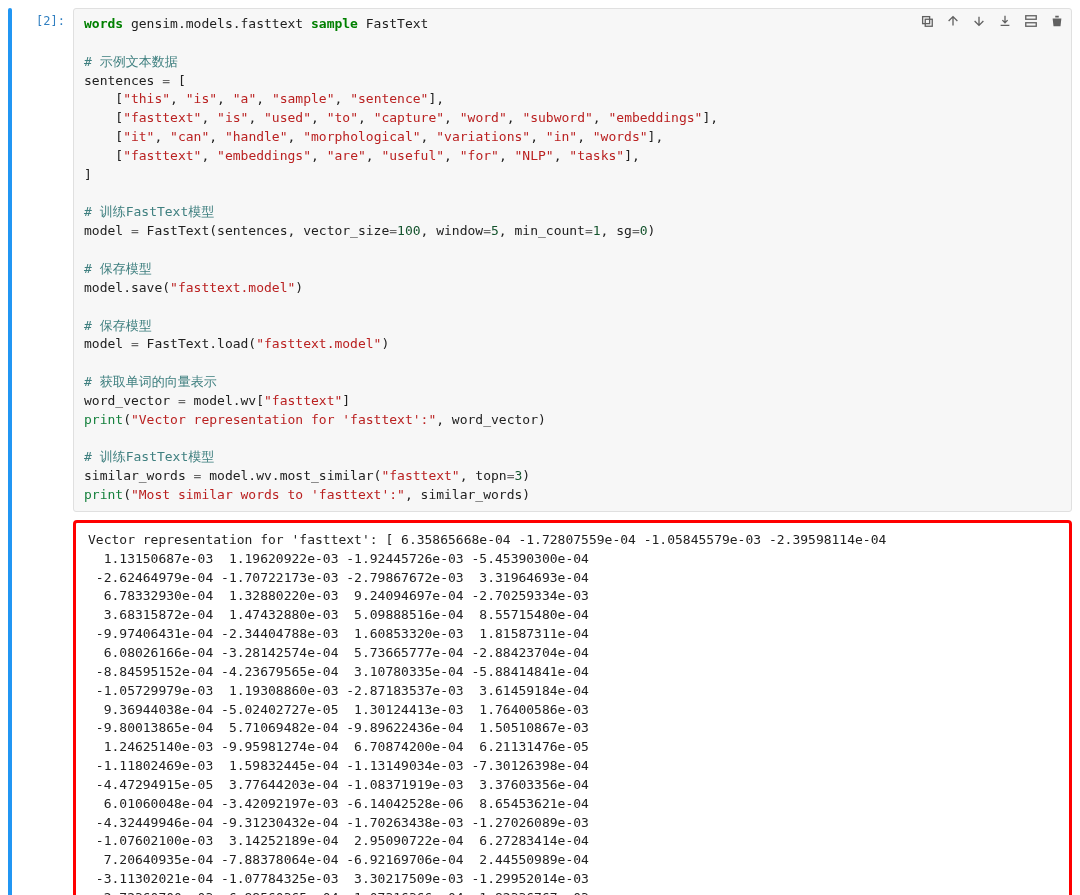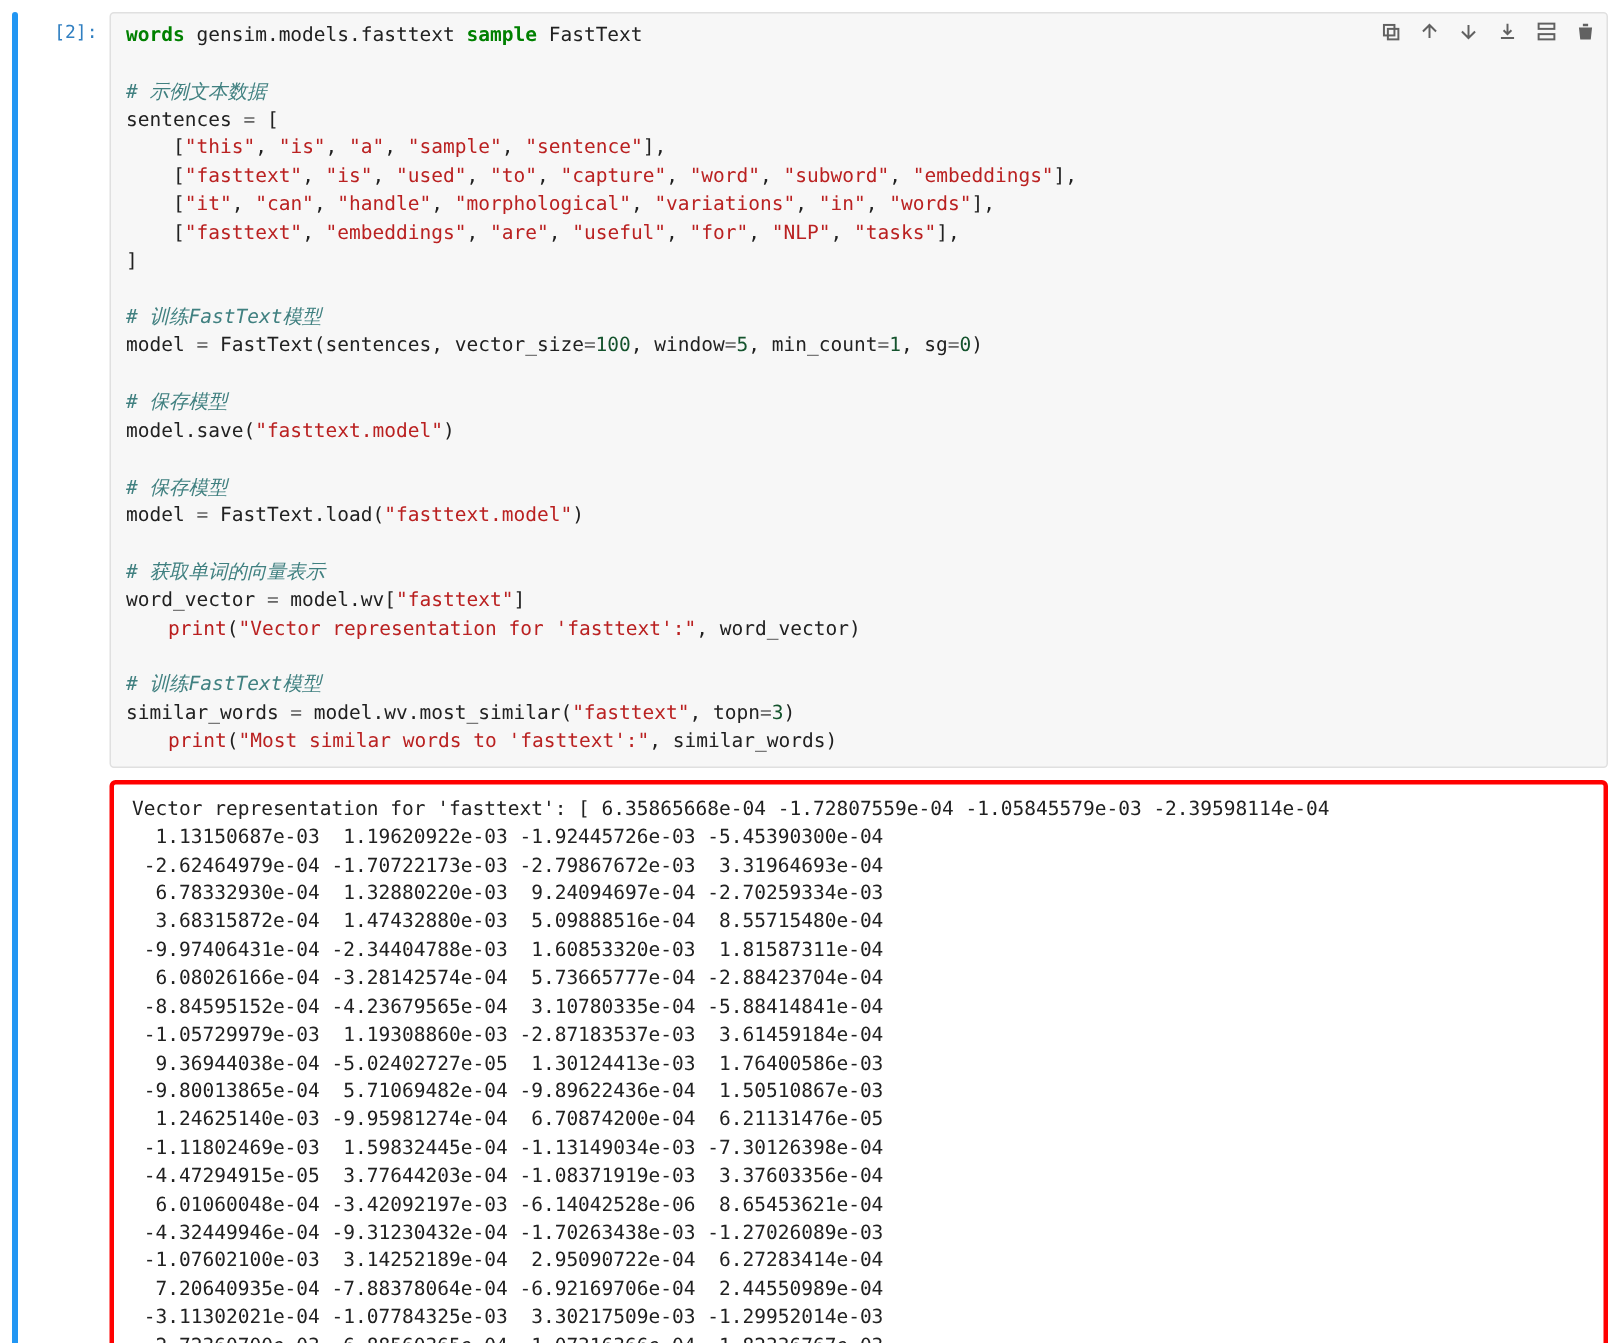--- a/index.html
+++ b/index.html
@@ -65,22 +65,22 @@
   pre.code {
     margin: 0;
     font-family: "SFMono-Regular", Consolas, "DejaVu Sans Mono", monospace;
     font-size: 13px;
     line-height: 1.45;
     white-space: pre;
     overflow-x: auto;
   }
   .k-kw { color: #008000; font-weight: bold; }
   .k-str { color: #BA2121; }
-  .k-com { color: #408080; font-style: italic; }
-  .k-fn { color: #b91c1c; margin-left: 28px; }
+  .k-com { color: #408080; }
+  .k-fn { color: #15803d; }
   .k-num { color: #14532d; }
   .k-op { color: #666666; }
 
   .output-row { display: flex; margin-top: 8px; }
   .output-area {
     flex: 1;
     border: 3px solid #ff0000;
     border-radius: 4px;
     padding: 8px 12px;
     margin-left: 0;

